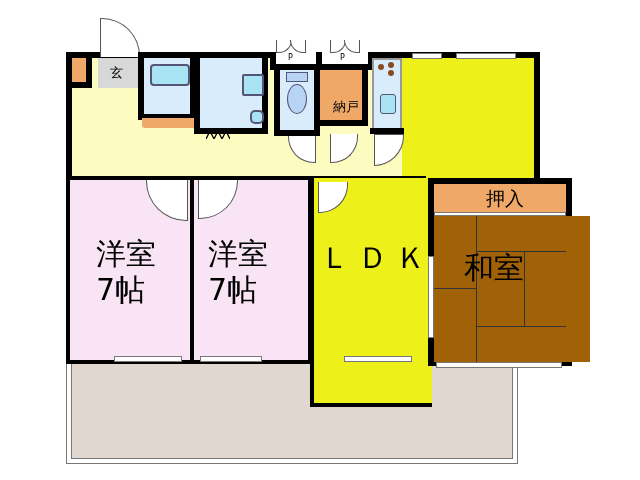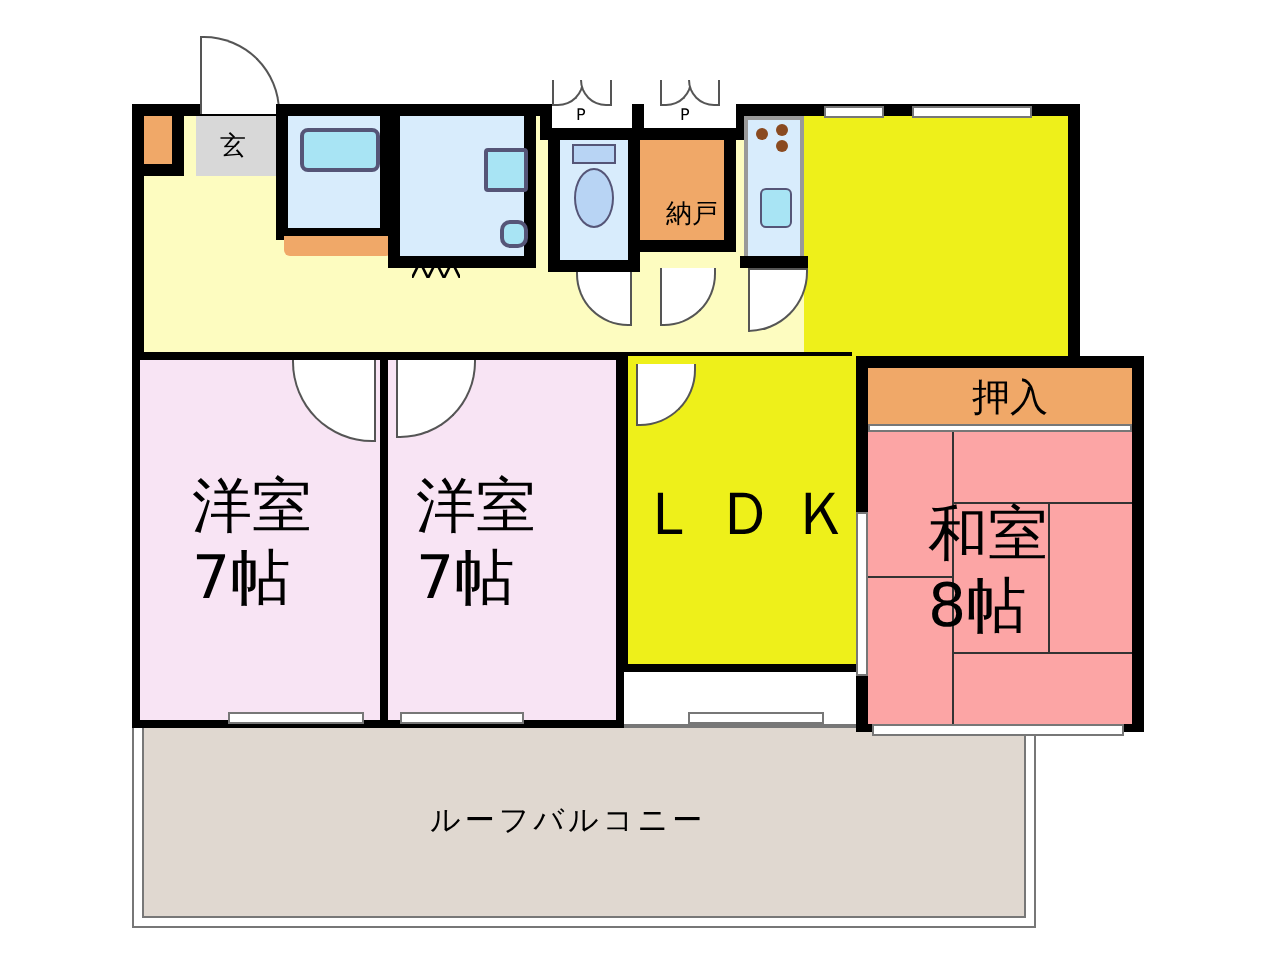--- a/index.html
+++ b/index.html
@@ -9,21 +9,20 @@
   .small-label{position:absolute;font-size:13px;color:#000;}
   .wall{position:absolute;background:#000;}
   .door-arc{position:absolute;border:1px solid #555;background:#fff;}
   .window{position:absolute;background:#fff;border:1px solid #777;}
 </style>
 </head>
 <body>
 
 <div class="abs" style="left:66px;top:362px;width:452px;height:102px;border:1px solid #777;background:#fff;">
   <div class="abs" style="left:4px;top:0;width:442px;height:96px;background:#e0d8d0;border:1px solid #777;"></div>
-  <span class="small-label" style="left:148px;top:38px;font-size:15px;letter-spacing:2px;">ルーフバルコニー</span>
 </div>
 
 <div class="abs" style="left:68px;top:52px;width:470px;height:126px;background:#fdfcc0;"></div>
 
 <div class="abs" style="left:402px;top:58px;width:134px;height:122px;background:#eef01a;"></div>
 
 <div class="wall" style="left:66px;top:52px;width:474px;height:6px;"></div>
 <div class="wall" style="left:66px;top:52px;width:6px;height:126px;"></div>
 <div class="wall" style="left:534px;top:52px;width:6px;height:128px;"></div>
 
@@ -91,37 +90,36 @@
   <div class="window" style="left:44px;top:176px;width:66px;height:4px;"></div>
 </div>
 
 <div class="abs" style="left:192px;top:180px;width:120px;height:184px;background:#f8e4f4;border:4px solid #000;border-left:2px solid #000;border-right:4px solid #000;border-top:none;">
   <div class="door-arc" style="left:4px;top:0;width:38px;height:38px;border-radius:0 0 38px 0;border-top:none;border-left:1px solid #555;"></div>
   <span class="room-label" style="left:14px;top:56px;">洋室</span>
   <span class="room-label" style="left:14px;top:92px;">7帖</span>
   <div class="window" style="left:6px;top:176px;width:60px;height:4px;"></div>
 </div>
 
-<div class="abs" style="left:310px;top:178px;width:122px;height:158px;background:#eef01a;border-left:4px solid #000;border-bottom:4px solid #000;">
+<div class="abs" style="left:310px;top:178px;width:122px;height:229px;background:#eef01a;border-left:4px solid #000;border-bottom:4px solid #000;">
   <div class="door-arc" style="left:4px;top:4px;width:28px;height:30px;border-radius:0 0 28px 0;border-top:none;border-left:1px solid #555;"></div>
   <span class="room-label" style="left:6px;top:62px;letter-spacing:8px;">ＬＤＫ</span>
   <div class="window" style="left:30px;top:178px;width:66px;height:4px;"></div>
 </div>
 
 <div class="abs" style="left:428px;top:178px;width:144px;height:188px;background:#000;"></div>
 <div class="abs" style="left:434px;top:184px;width:132px;height:28px;background:#f0a868;"></div>
 <span class="small-label" style="left:486px;top:186px;font-size:19px;">押入</span>
 <div class="abs" style="left:434px;top:212px;width:132px;height:4px;background:#fff;border:1px solid #777;"></div>
-<div class="abs" style="left:434px;top:216px;width:132px;height:146px;background:#fca5a5;">
+<div class="abs" style="left:434px;top:216px;width:156px;height:146px;background:#a16207;">
 
   <div class="abs" style="left:42px;top:0;width:1px;height:146px;background:#333;"></div>
   <div class="abs" style="left:42px;top:35px;width:90px;height:1px;background:#333;"></div>
   <div class="abs" style="left:0;top:72px;width:42px;height:1px;background:#333;"></div>
   <div class="abs" style="left:90px;top:35px;width:1px;height:75px;background:#333;"></div>
   <div class="abs" style="left:42px;top:110px;width:90px;height:1px;background:#333;"></div>
   <span class="room-label" style="left:30px;top:34px;">和室</span>
-  <span class="room-label" style="left:30px;top:70px;">8帖</span>
 </div>
 <div class="window" style="left:428px;top:256px;width:4px;height:80px;"></div>
 <div class="window" style="left:436px;top:362px;width:124px;height:4px;"></div>
 
 <div class="window" style="left:412px;top:53px;width:28px;height:4px;"></div>
 <div class="window" style="left:456px;top:53px;width:58px;height:4px;"></div>
 
 </body></html>

